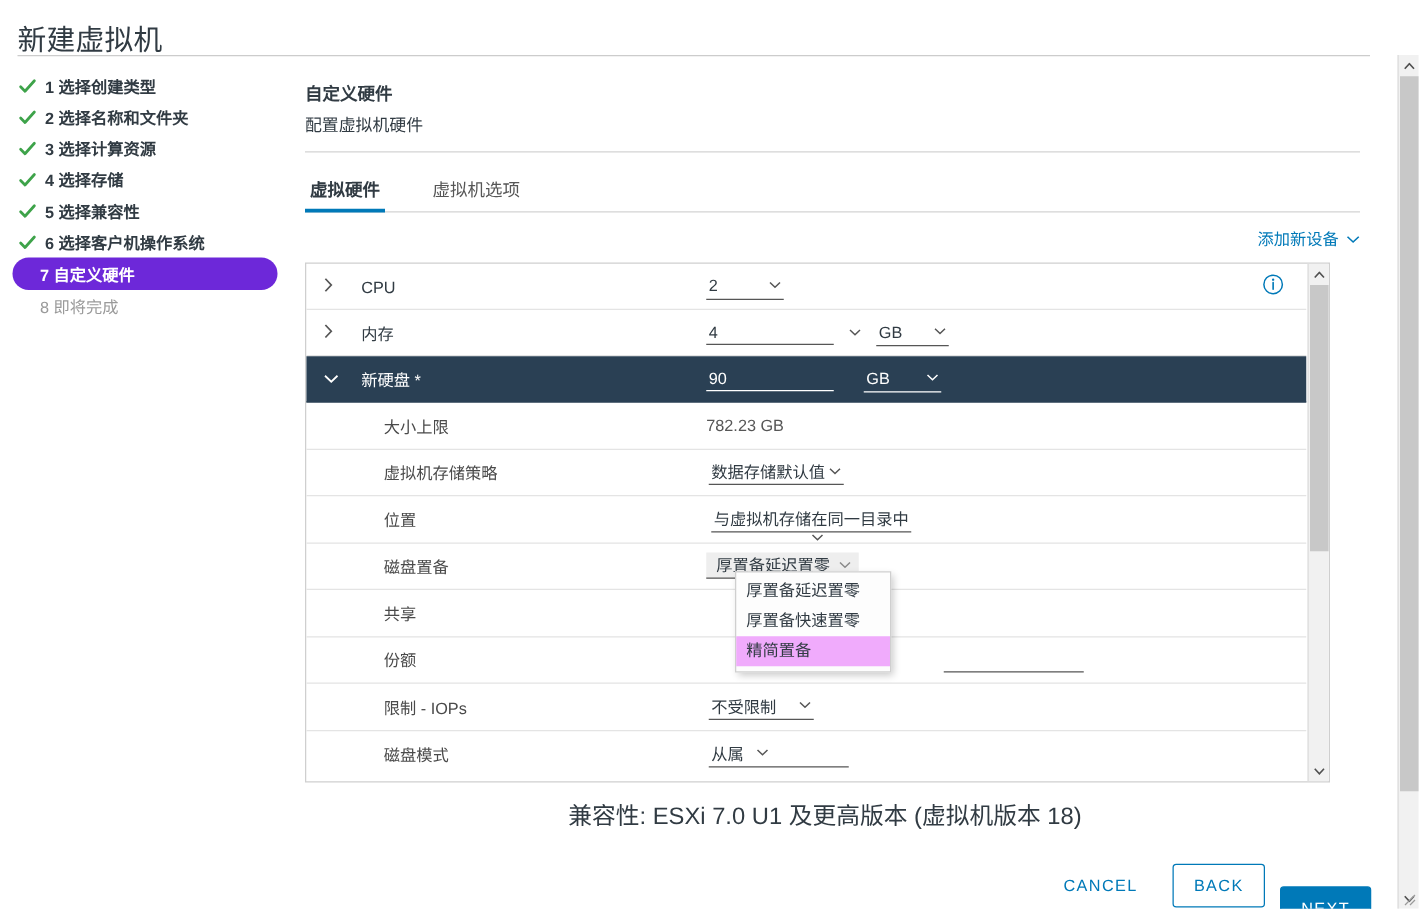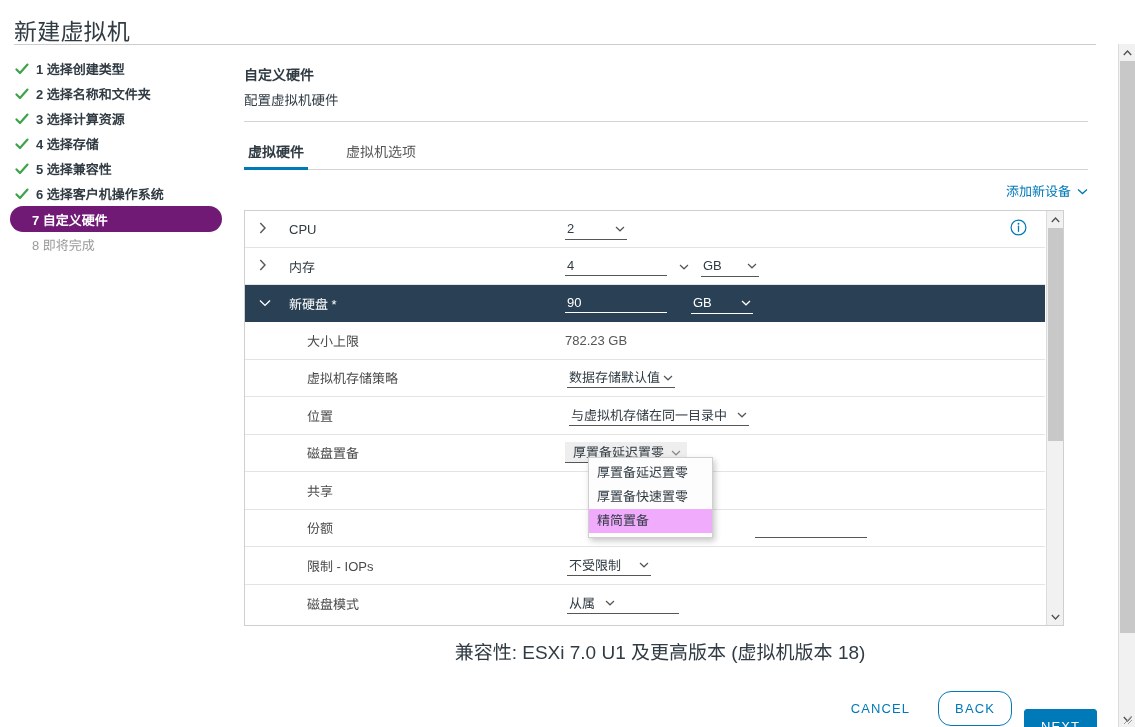--- a/index.html
+++ b/index.html
@@ -60,21 +60,21 @@
     flex: 0 0 auto;
     display: block;
   }
   .step .step-label {
     font-size: 13px;
     color: #313b43;
     white-space: nowrap;
   }
   .step.done .step-label { font-weight: 700; }
   .step.active {
-    background: #701a75;
+    background: #6d28d9;
     border-radius: 14px;
     margin-left: 10px;
     margin-right: 10px;
     width: 212px;
     padding-left: 22px;
     height: 26px;
   }
   .step.active .step-label { color: #ffffff; font-weight: 700; }
   .step.upcoming .step-label { color: #9a9a9a; }
   .step.upcoming { padding-left: 32px; }
@@ -381,21 +381,21 @@
   .btn-flat {
     background: transparent;
     border: none;
     color: #0079b8;
     padding: 0 16px;
   }
   .btn-outline {
     background: #ffffff;
     border: 1px solid #0079b8;
     color: #0079b8;
-    border-radius: 13px;
+    border-radius: 3px;
     min-width: 72px;
     padding: 16px 16px;
     margin-left: 12px;
   }
   .btn-solid {
     background: #0079b8;
     border: 1px solid #0079b8;
     color: #ffffff;
     border-radius: 3px;
     min-width: 72px;
@@ -619,21 +619,21 @@
                 </svg>
             </span>
           </span>
         </span>
       </div>
 
       <div class="hw-row sub">
         <span class="twisty"></span>
         <span class="hw-label">位置</span>
         <span class="hw-value">
-          <span class="sel" style="margin-left:4px;">
+          <span class="sel" style="margin-left:4px;flex-direction:column;">
             <span>与虚拟机存储在同一目录中</span>
             <span class="cv">
               <svg width="10" height="6" viewBox="0 0 10 6">
                   <path d="M1 1 L5 4.8 L9 1" fill="none" stroke="#565656" stroke-width="1.2"></path>
                 </svg>
             </span>
           </span>
         </span>
       </div>
 

